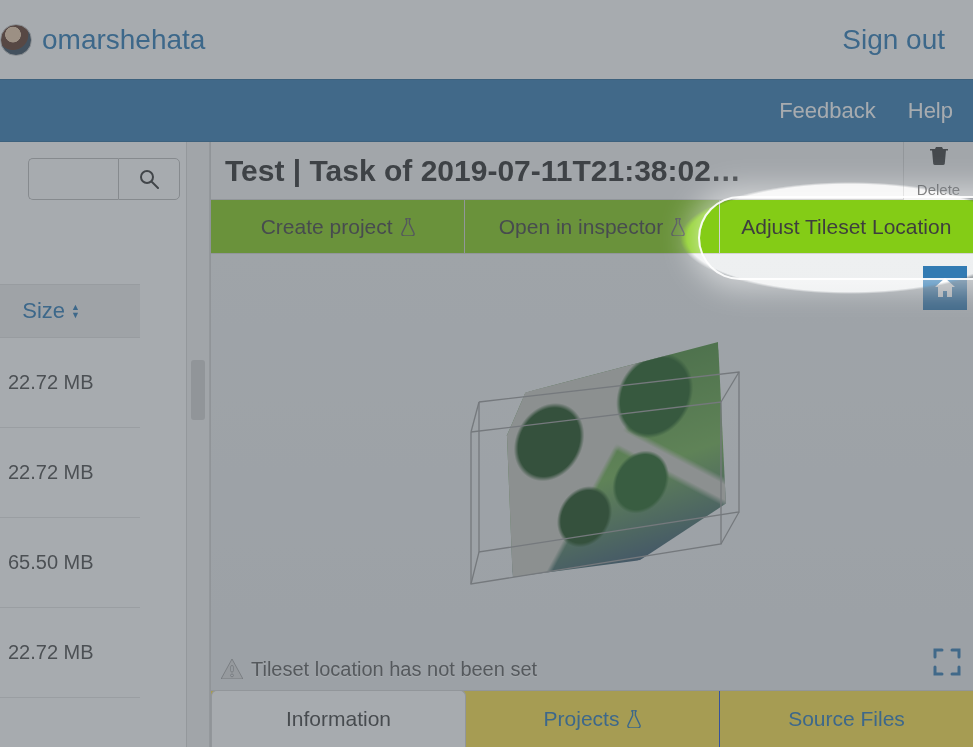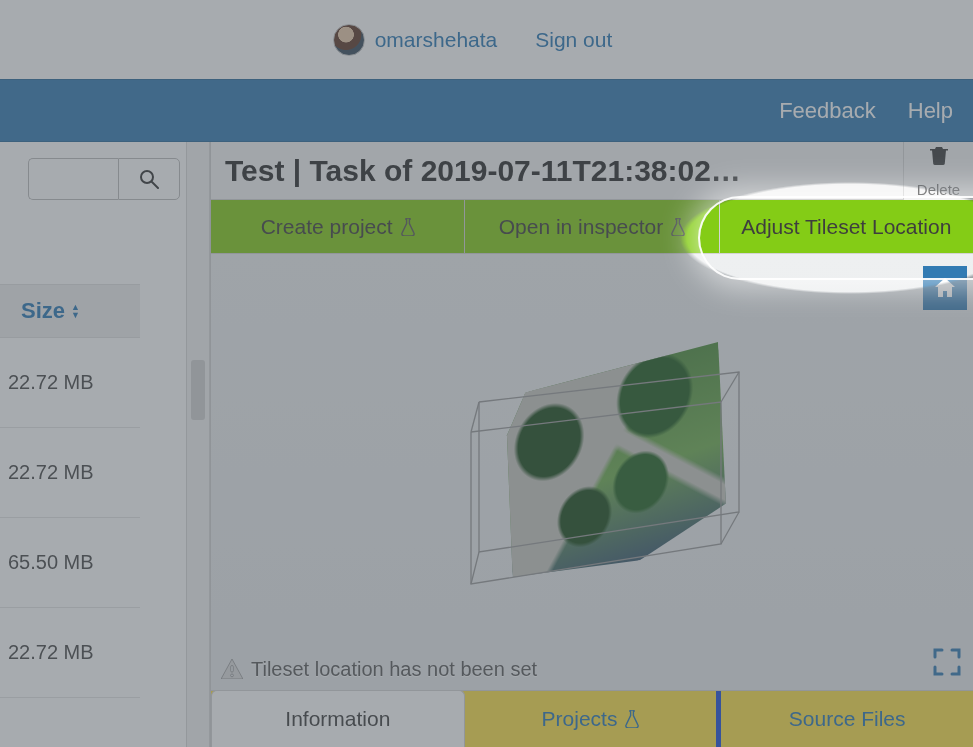--- a/index.html
+++ b/index.html
@@ -4,24 +4,24 @@
 <style>
   * { box-sizing: border-box; margin: 0; padding: 0; }
   html, body { width: 973px; height: 747px; overflow: hidden; font-family: "Segoe UI", "Helvetica Neue", Arial, sans-serif; }
   body { position: relative; background: #fff; color: #3a3a3a; }
 
   
   .user-bar {
     height: 79px;
     display: flex;
     align-items: center;
-    justify-content: center;
+    justify-content: space-between;
     gap: 38px;
     padding-right: 28px;
-    font-size: 21px;
+    font-size: 28px;
     color: #2a78b5;
     background: #fff;
   }
   .user-block { display: flex; align-items: center; gap: 10px; cursor: pointer; }
   .avatar { width: 32px; height: 32px; border-radius: 50%; background: radial-gradient(circle at 40% 32%, #e8c9a8 28%, #5f3929 30% 55%, #374b5c 58% 100%); border: 1px solid #c9c9c9; }
   .signout-link { cursor: pointer; }
 
   
   .app-bar {
     height: 63px;
@@ -82,21 +82,21 @@
   .size-header {
     height: 54px;
     background: #efefef;
     border-top: 1px solid #e0e0e0;
     border-bottom: 1px solid #e0e0e0;
     display: flex;
     align-items: center;
     justify-content: flex-end;
     padding-right: 60px;
     font-size: 22px;
-    font-weight: 700;
+    font-weight: 400;
     color: #2a78b5;
     cursor: pointer;
     width: 140px;
   }
   .sort-carets { display: inline-flex; flex-direction: column; margin-left: 6px; font-size: 9px; line-height: 8px; color: #2a78b5; }
 
   .file-list { display: flex; flex-direction: column; width: 140px; }
   .file-row {
     height: 90px;
     border-bottom: 1px solid #e5e5e5;
@@ -257,21 +257,21 @@
     display: flex;
     align-items: stretch;
     background: #fde047;
     justify-content: space-between;
   }
   .tab {
     flex: 1;
     display: flex; align-items: center; justify-content: center; gap: 8px;
     font-size: 21px;
     color: #2a78b5;
-    border-right: 5px solid #1d4ed8;
+    border-right: 1px solid #1d4ed8;
     cursor: pointer;
   }
   .tab.active {
     color: #3e3e3e;
     background: #fff;
     border: 1px solid #d4d4d4;
     border-bottom: none;
     border-radius: 6px 6px 0 0;
     margin-top: -1px;
   }

